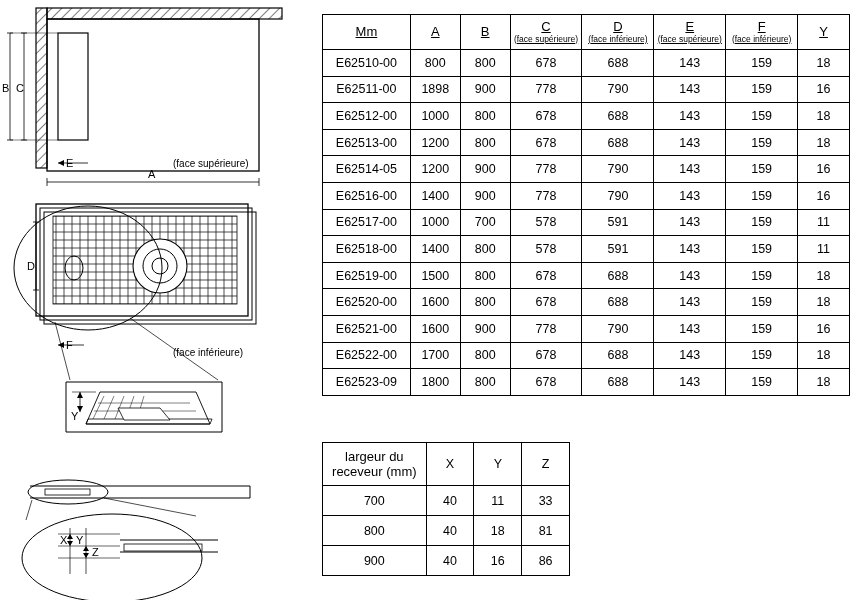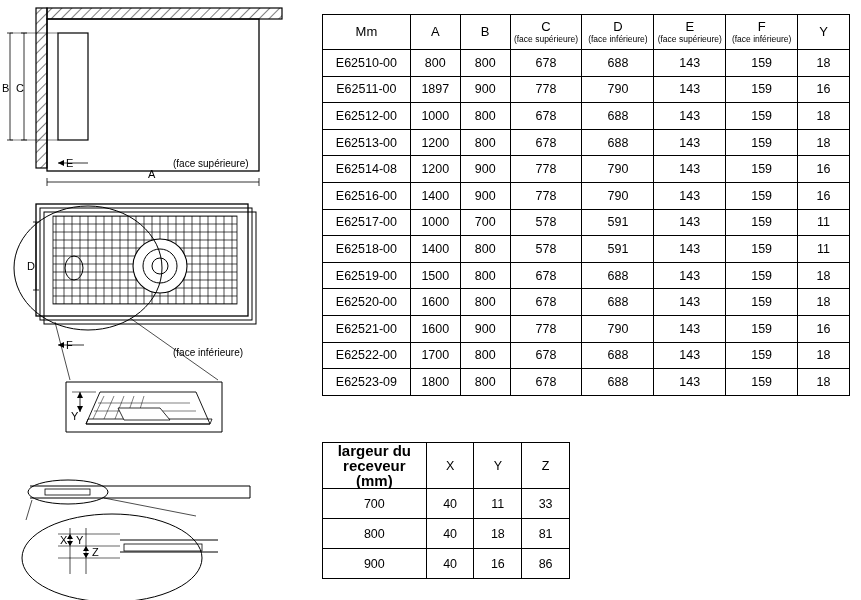--- a/index.html
+++ b/index.html
@@ -55,20 +55,21 @@
     left: 322px;
     top: 14px;
     width: 528px;
   }
   #main-table th, #main-table td {
     height: 25.6px;
     font-size: 12.5px;
   }
   #main-table thead th {
     height: 34px;
+    text-decoration: underline;
   }
   #main-table .hdr-main {
     font-size: 13px;
     display: block;
     line-height: 14px;
   }
   #main-table .hdr-sub {
     font-size: 8.5px;
     display: block;
     line-height: 11px;
@@ -93,24 +94,23 @@
     font-size: 12.5px;
   }
   #width-table thead th {
     height: 42px;
   }
   #width-table col.w-name { width: 104px; }
   #width-table col.w-x { width: 48px; }
   #width-table col.w-y { width: 48px; }
   #width-table col.w-z { width: 48px; }
   #width-table .hdr2 {
-    font-size: 15px;
+    font-size: 13px;
     line-height: 15px;
     display: block;
-    font-weight: bold;
   }
 </style>
 </head>
 <body>
 
 <div id="drawing">
   <svg width="310" height="600" viewBox="0 0 310 600">
     <defs>
       <pattern id="hatch" patternUnits="userSpaceOnUse" width="7" height="7" patternTransform="rotate(45)">
         <line x1="0" y1="0" x2="0" y2="7" stroke="#000" stroke-width="1"></line>
@@ -296,21 +296,21 @@
       <td>800</td>
       <td>800</td>
       <td>678</td>
       <td>688</td>
       <td>143</td>
       <td>159</td>
       <td>18</td>
     </tr>
     <tr>
       <td>E62511-00</td>
-      <td>1897</td>
+      <td>1898</td>
       <td>900</td>
       <td>778</td>
       <td>790</td>
       <td>143</td>
       <td>159</td>
       <td>16</td>
     </tr>
     <tr>
       <td>E62512-00</td>
       <td>1000</td>
@@ -325,21 +325,21 @@
       <td>E62513-00</td>
       <td>1200</td>
       <td>800</td>
       <td>678</td>
       <td>688</td>
       <td>143</td>
       <td>159</td>
       <td>18</td>
     </tr>
     <tr>
-      <td>E62514-08</td>
+      <td>E62514-05</td>
       <td>1200</td>
       <td>900</td>
       <td>778</td>
       <td>790</td>
       <td>143</td>
       <td>159</td>
       <td>16</td>
     </tr>
     <tr>
       <td>E62516-00</td>

